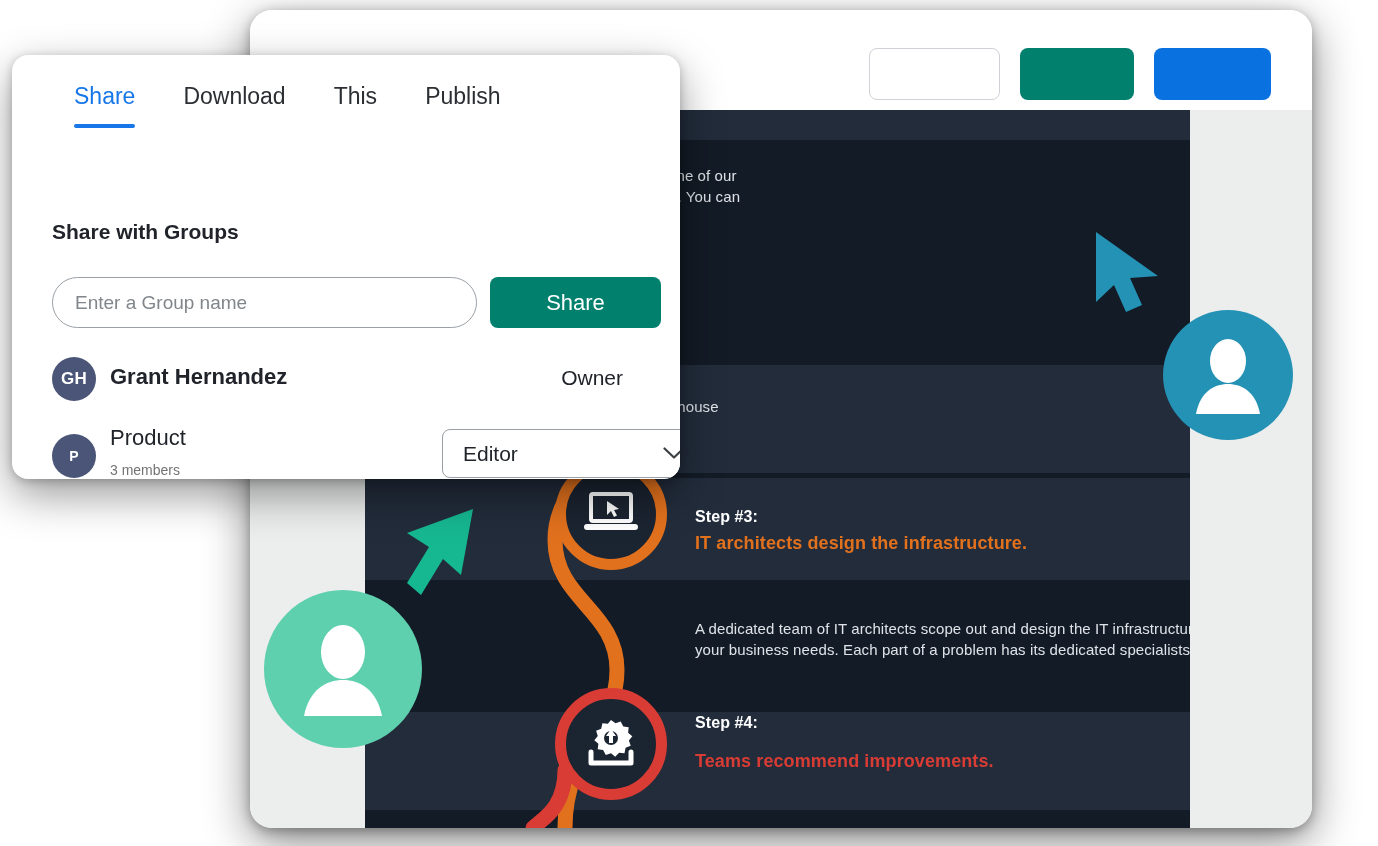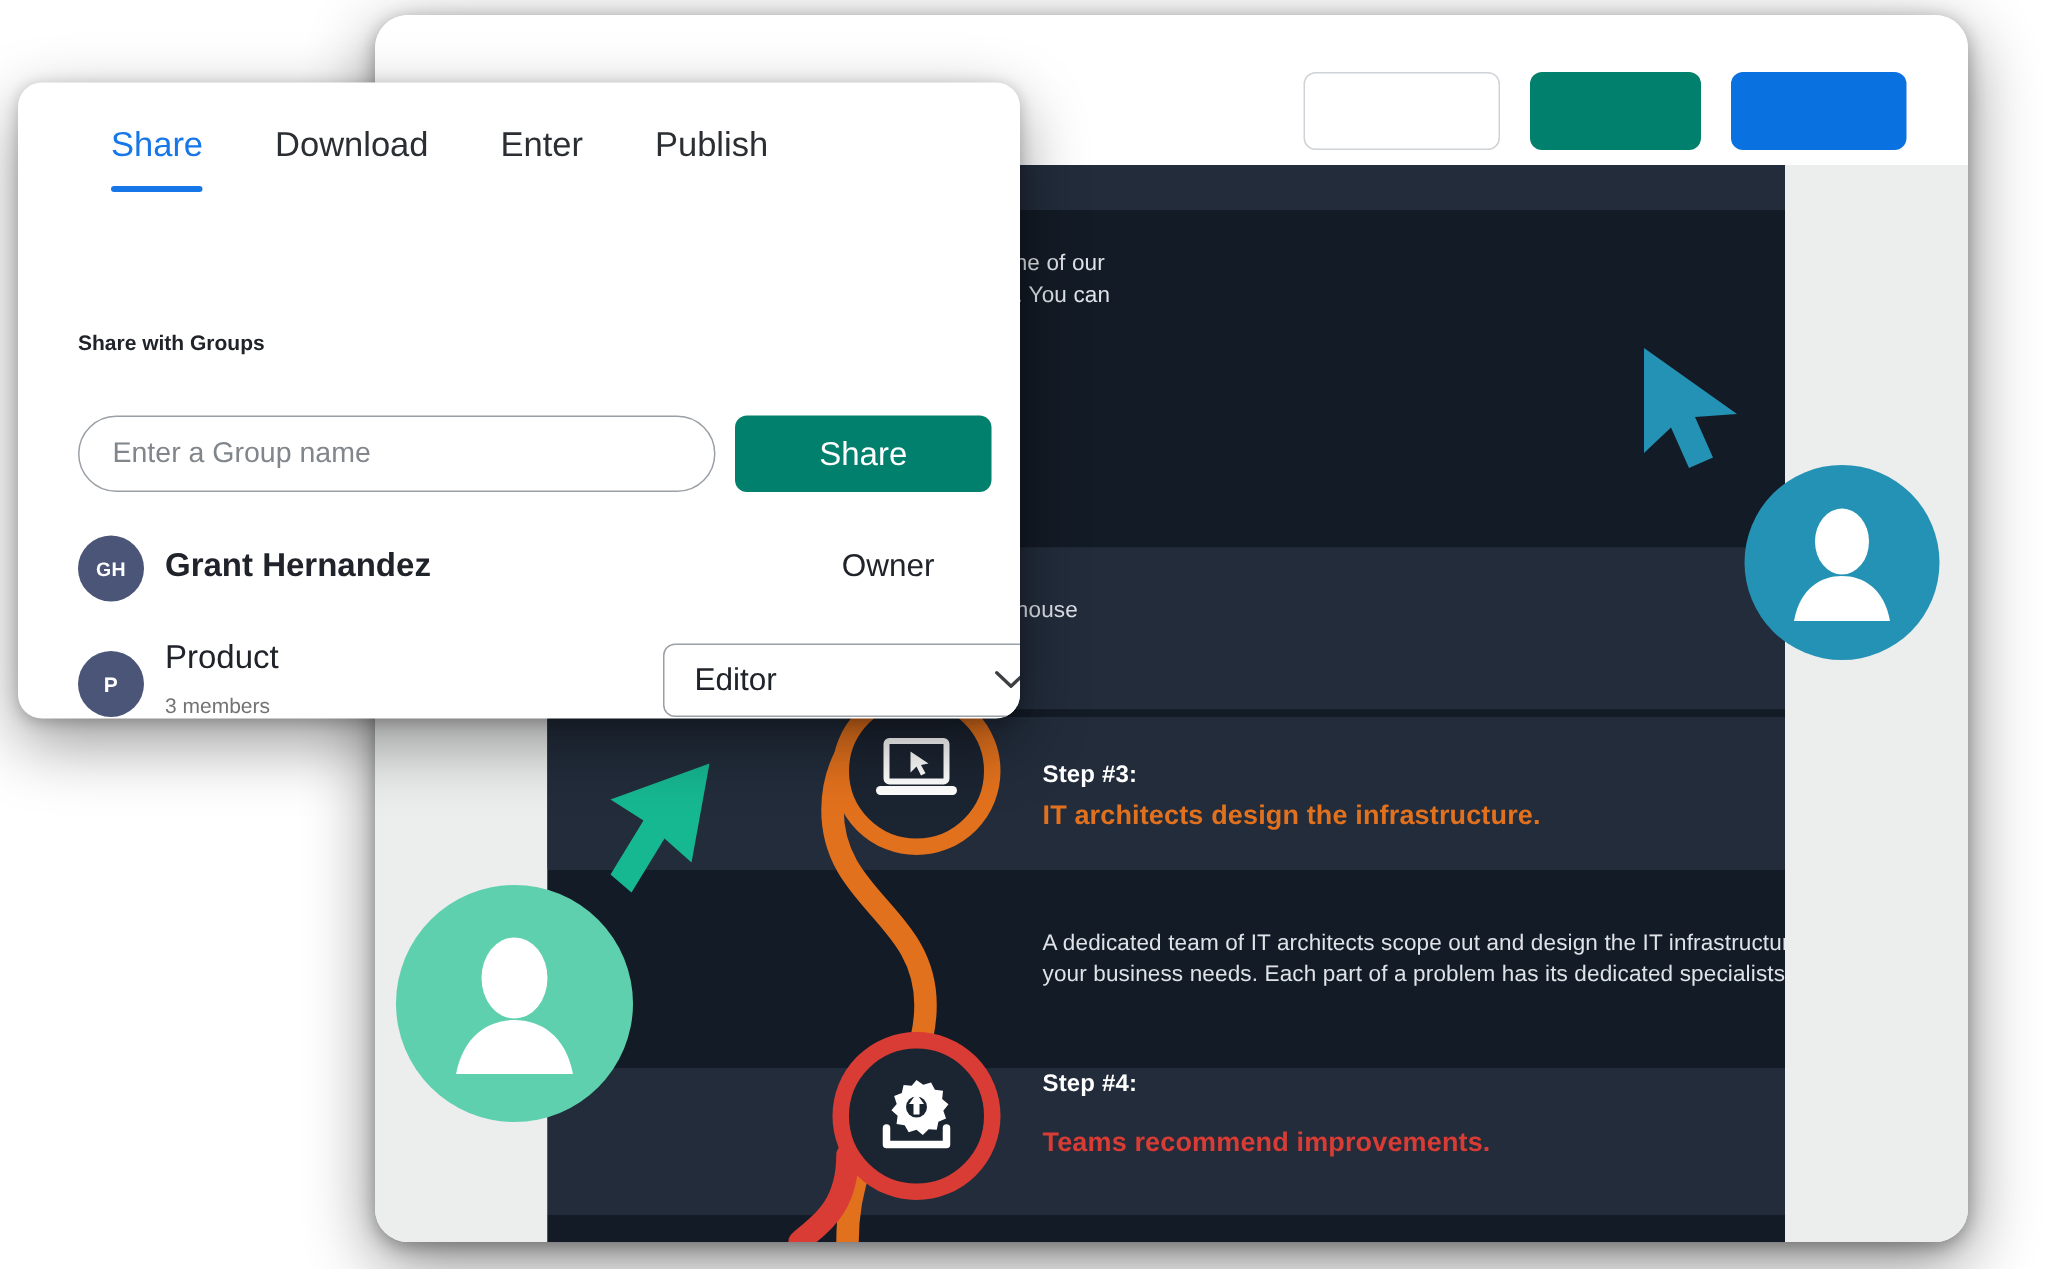--- a/index.html
+++ b/index.html
@@ -129,21 +129,21 @@
   .tab:last-child { margin-right: 0; }
   .tab.active { color: #1877e8; }
   .tab.active::after {
     content: "";
     position: absolute; left: 0; right: 0; bottom: 0;
     height: 4px; background: #1877e8; border-radius: 2px;
   }
 
   .panel-title {
     position: absolute; left: 40px; top: 165px;
-    font-size: 14px; font-weight: bold; color: #20242a;
+    font-size: 21px; font-weight: bold; color: #20242a;
   }
 
   .group-input {
     position: absolute; left: 40px; top: 222px;
     width: 425px; height: 51px;
     border: 1px solid #9aa0a6;
     border-radius: 26px;
     padding: 0 22px;
     font-size: 19px;
     color: #20242a;
@@ -165,21 +165,21 @@
   }
 
   .person-row { position: absolute; left: 40px; }
   .mini-avatar {
     position: absolute; left: 0;
     width: 44px; height: 44px;
     border-radius: 50%;
     background: #4a5577;
     color: #ffffff;
     display: flex; align-items: center; justify-content: center;
-    font-size: 13px; font-weight: bold; letter-spacing: .3px;
+    font-size: 17px; font-weight: bold; letter-spacing: .3px;
   }
   .mini-avatar.small-letter { font-size: 14px; }
   .person-name {
     position: absolute; left: 58px;
     font-size: 22px; color: #20242a;
   }
   .person-sub {
     position: absolute; left: 58px;
     font-size: 14px; color: #737373;
   }
@@ -298,21 +298,21 @@
       <ellipse cx="44" cy="30" rx="22" ry="27" fill="#fff"></ellipse>
       <path d="M5 94 C10 68, 27 58, 44 58 C61 58, 78 68, 83 94 Z" fill="#fff"></path>
     </svg>
   </div>
 
   <div class="share-panel">
 
     <div class="tabs">
       <div class="tab active">Share</div>
       <div class="tab">Download</div>
-      <div class="tab">Enter</div>
+      <div class="tab">This</div>
       <div class="tab">Publish</div>
     </div>
 
     <div class="panel-title">Share with Groups</div>
 
     <input class="group-input" type="text" placeholder="Enter a Group name" style="">
 
     <button class="share-btn">Share</button>
 
     <div class="person-row" style="top:302px; width:588px; height:44px;">

